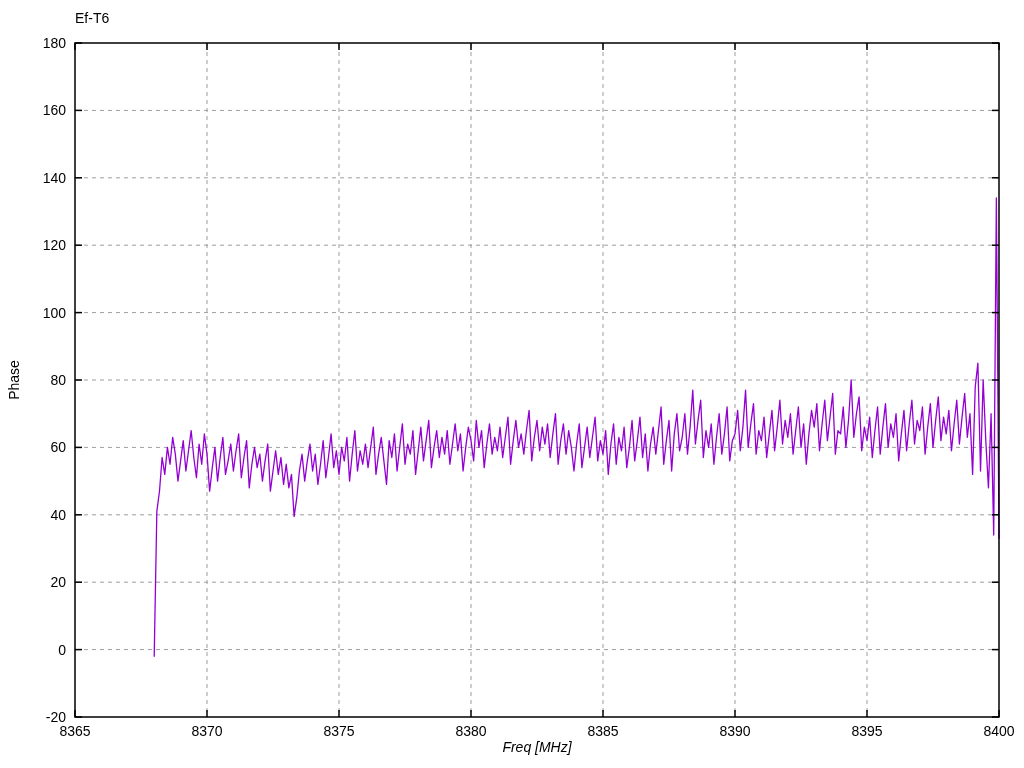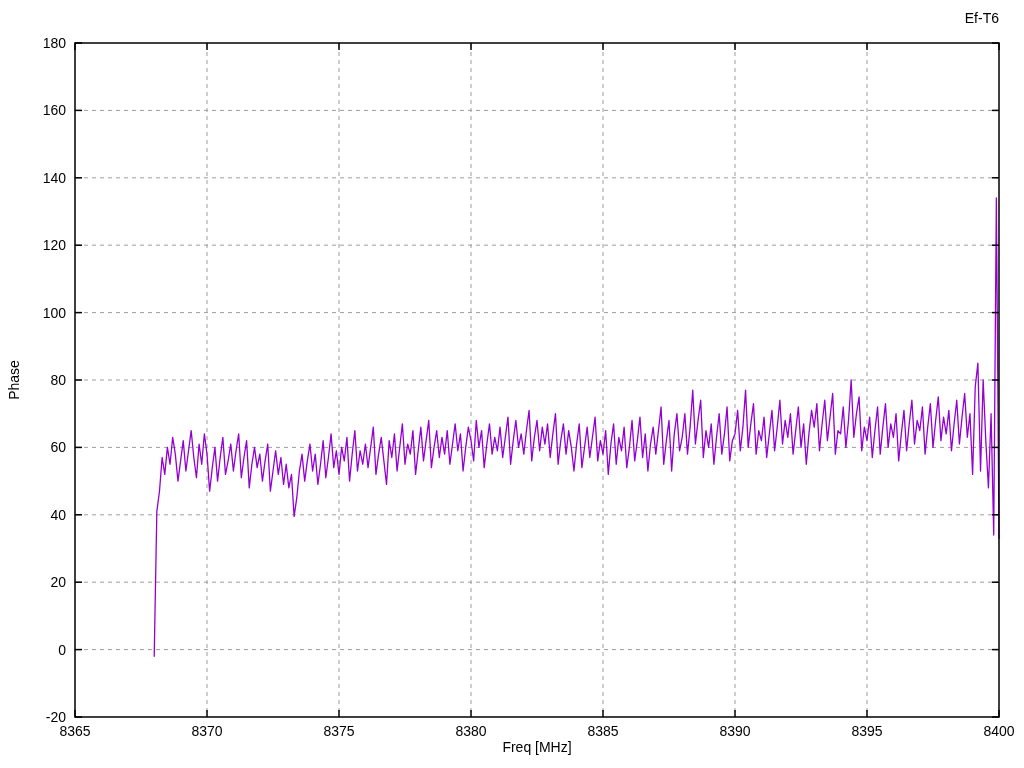--- a/index.html
+++ b/index.html
@@ -10,32 +10,33 @@
     background: #ffffff;
     font-family: "Liberation Sans", sans-serif;
     color: #000000;
     overflow: hidden;
   }
   .chart-title {
     position: absolute;
     top: 10px;
     left: 75px;
     width: 924px;
-    text-align: right;
+    text-align: left;
     font-size: 14px;
     color: #000;
   }
   .x-label {
     position: absolute;
     top: 739px;
     left: 75px;
     width: 924px;
     text-align: center;
     font-size: 14px;
     color: #000;
+    font-style: italic;
   }
   .y-label {
     position: absolute;
     top: 380px;
     left: 14px;
     transform: translate(-50%, -50%) rotate(-90deg);
     font-size: 14px;
     white-space: nowrap;
     color: #000;
   }

